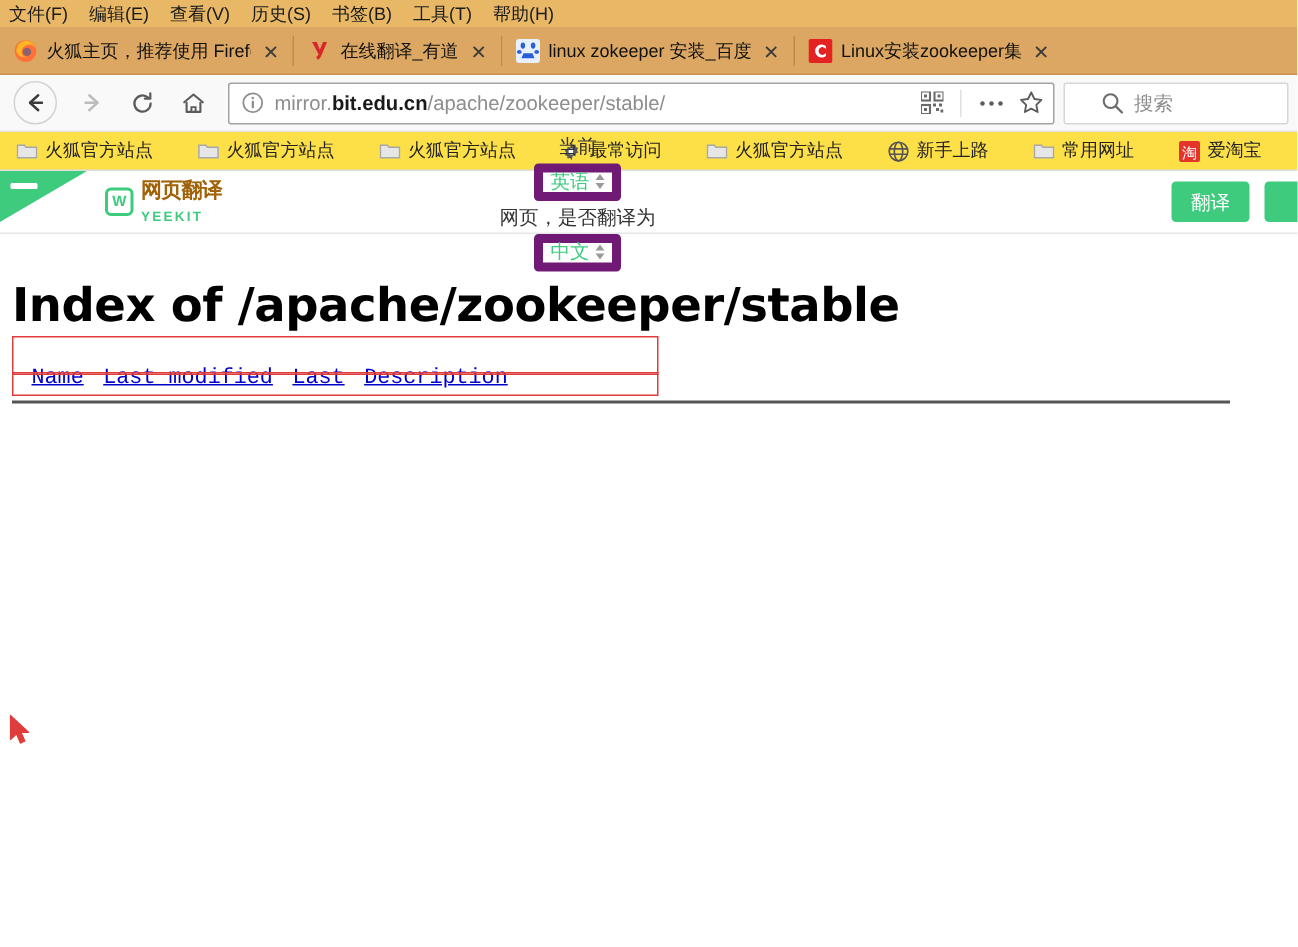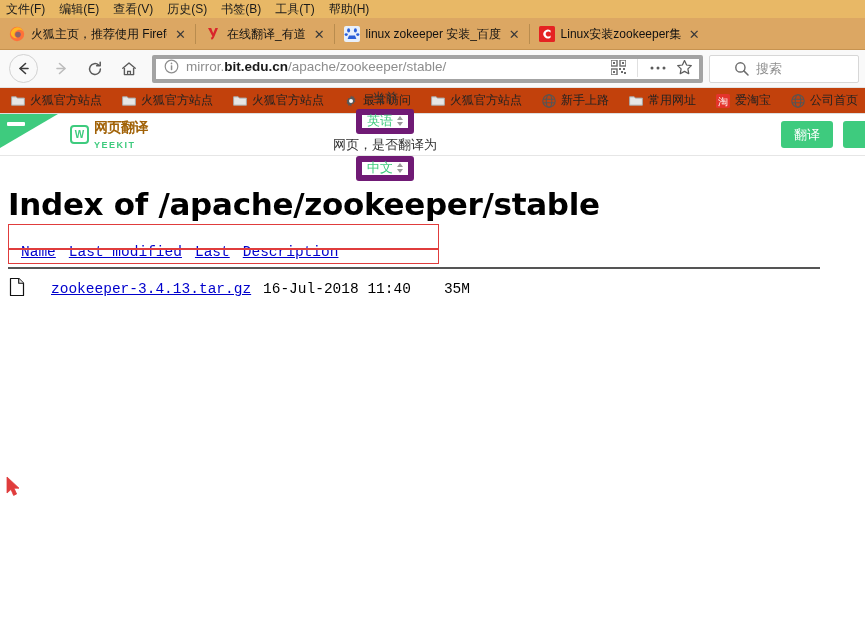--- a/index.html
+++ b/index.html
@@ -51,40 +51,40 @@
   .navbtn{
     width:34px; height:34px; display:flex; align-items:center; justify-content:center;
     color:#5b5b5b;
   }
   .navbtn.back{
     border:1px solid #d2d2d2; border-radius:50%; width:29px; height:29px;
     margin-right:6px; margin-left:3px; color:#3b3b3b;
   }
   .navbtn.fwd{ color:#b8b8b8; }
   .urlbar{
-    flex:1; height:28px; background:#fff; border:4px solid #a3a3a3; border-radius:2px;
-    display:flex; align-items:flex-start; padding:0 6px 0 8px; margin-left:6px; margin-right:6px;
+    flex:1; height:28px; background:#fff; border:1px solid #a3a3a3; border-radius:2px;
+    display:flex; align-items:center; padding:0 6px 0 8px; margin-left:6px; margin-right:6px;
     min-width:0;
   }
   .url-text{
     font-size:13.5px; color:#8d8d8d; margin-left:7px; flex:1; white-space:nowrap;
     overflow:hidden;
   }
   .url-text b{ color:#1a1a1a; font-weight:700; }
   .urlicons{ display:flex; align-items:center; gap:9px; color:#6b6b6b; }
   .urlsep{ width:1px; height:18px; background:#e0e0e0; margin:0 2px; }
   .searchbar{
     width:150px; height:28px; background:#fff; border:1px solid #d7d7d7; border-radius:2px;
     display:flex; align-items:center; padding:0 24px; gap:7px; flex:0 0 150px;
   }
   .search-ph{ font-size:13px; color:#8d8d8d; }
 
   .bookmarks{
-    height:26px; background:#c2410c; display:flex; align-items:center;
-    padding:0 4px; gap:6px; border-bottom:1px solid #dedede; overflow:hidden;
+    height:26px; background:#fde047; display:flex; align-items:center;
+    padding:0 4px; gap:16px; border-bottom:1px solid #dedede; overflow:hidden;
     white-space:nowrap;
   }
   .bm{ display:flex; align-items:center; gap:5px; padding:0 7px; font-size:12px; color:#222; }
 
   
   .transbar{
     height:42px; background:#ffffff; position:relative; display:flex;
     align-items:center; border-bottom:1px solid #e6e6e6;
   }
   .greenflag{
@@ -421,34 +421,20 @@
           <th class="c-desc"><a class="flink" href="#">Description</a></th>
         </tr>
       </thead>
     </table>
 
     <div class="hr"></div>
 
     <table class="listing" style="margin-top:0;">
       <tbody>
 
-        <tr>
-          <td class="c-icon">
-            <svg width="18" height="20" viewBox="0 0 18 20">
-              <path d="M2.5 1.5h8.2l4.8 4.7v12.3H2.5z" fill="#fff" stroke="#111" stroke-width="1.2" stroke-linejoin="round"></path>
-              <path d="M10.7 1.5v4.8h4.8" fill="#e8e8e8" stroke="#111" stroke-width="1.1" stroke-linejoin="round"></path>
-            </svg>
-          </td>
-          <td class="c-name">
-            <a class="flink" href="#">zookeeper-3.4.13.tar.gz</a>
-          </td>
-          <td class="c-mod">16-Jul-2018 11:40</td>
-          <td class="c-size">35M</td>
-          <td class="c-desc"></td>
-        </tr>
       </tbody>
     </table>
 
     <svg class="cursor-icon" viewBox="0 0 18 24" style="left:6px; top:290px;">
       <path d="M1 1 L1 17 L5 13.4 L7.6 19.4 L10.6 18 L8 12.2 L13 12.2 Z" fill="#e03c3c" stroke="#e03c3c" stroke-width="0.8" stroke-linejoin="round"></path>
     </svg>
 
     <div class="redbox" style="left:8px; top:38px; width:431px; height:26px;"></div>
     <div class="redbox" style="left:8px; top:62px; width:431px; height:16px;"></div>
 

